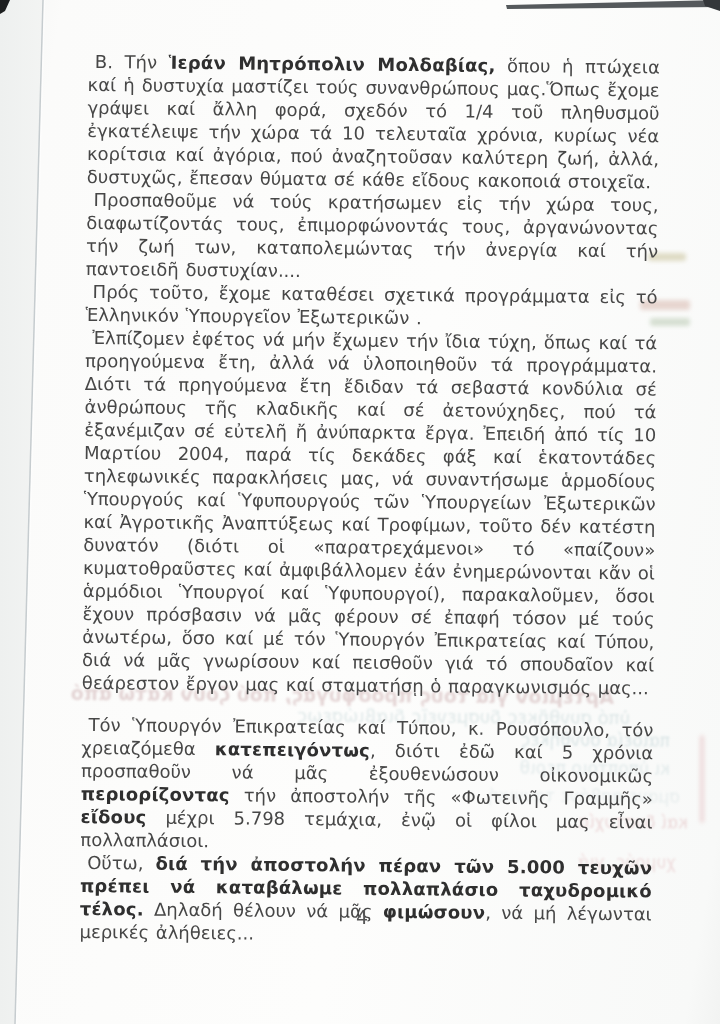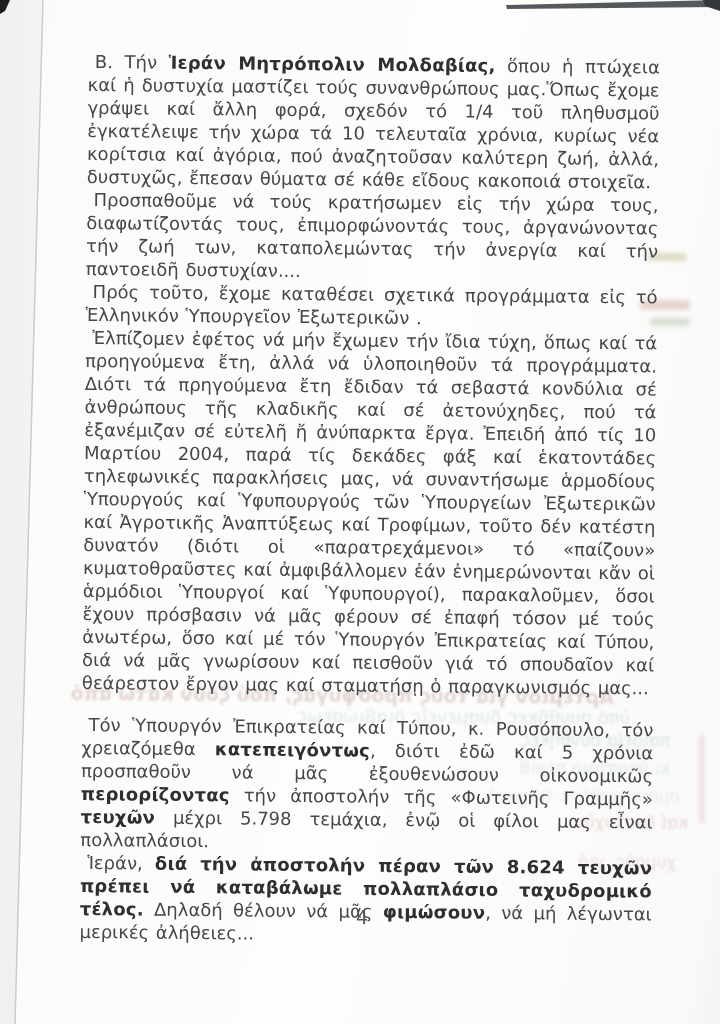--- a/index.html
+++ b/index.html
@@ -67,19 +67,19 @@
       <div class="smudge" style="top: 300px; left: 640px; width: 50px; height: 10px; background: rgb(216, 184, 174);"></div>
       <div class="smudge" style="top: 318px; left: 650px; width: 40px; height: 8px; background: rgb(185, 201, 178);"></div>
       <div class="smudge" style="top: 735px; left: 700px; width: 4px; height: 88px; background: rgb(227, 188, 190);"></div>
     </div>
 
   <div class="text-block">
       <p class="para"><span>Β. Τήν </span><b>Ἱεράν Μητρόπολιν Μολδαβίας,</b><span> ὅπου ἡ πτώχεια καί ἡ δυστυχία μαστίζει τούς συνανθρώπους μας.Ὅπως ἔχομε γράψει καί ἄλλη φορά, σχεδόν τό 1/4 τοῦ πληθυσμοῦ ἐγκατέλειψε τήν χώρα τά 10 τελευταῖα χρόνια, κυρίως νέα κορίτσια καί ἀγόρια, πού ἀναζητοῦσαν καλύτερη ζωή, ἀλλά, δυστυχῶς, ἔπεσαν θύματα σέ κάθε εἴδους κακοποιά στοιχεῖα.</span></p>
       <p class="para"><span>Προσπαθοῦμε νά τούς κρατήσωμεν εἰς τήν χώρα τους, διαφωτίζοντάς τους, ἐπιμορφώνοντάς τους, ἀργανώνοντας τήν ζωή των, καταπολεμώντας τήν ἀνεργία καί τήν παντοειδῆ δυστυχίαν....</span></p>
       <p class="para"><span>Πρός τοῦτο, ἔχομε καταθέσει σχετικά προγράμματα εἰς τό Ἑλληνικόν Ὑπουργεῖον Ἐξωτερικῶν .</span></p>
       <p class="para"><span>Ἐλπίζομεν ἐφέτος νά μήν ἔχωμεν τήν ἴδια τύχη, ὅπως καί τά προηγούμενα ἔτη, ἀλλά νά ὑλοποιηθοῦν τά προγράμματα. Διότι τά πρηγούμενα ἔτη ἔδιδαν τά σεβαστά κονδύλια σέ ἀνθρώπους τῆς κλαδικῆς καί σέ ἀετονύχηδες, πού τά ἐξανέμιζαν σέ εὐτελῆ ἤ ἀνύπαρκτα ἔργα. Ἐπειδή ἀπό τίς 10 Μαρτίου 2004, παρά τίς δεκάδες φάξ καί ἑκατοντάδες τηλεφωνικές παρακλήσεις μας, νά συναντήσωμε ἁρμοδίους Ὑπουργούς καί Ὑφυπουργούς τῶν Ὑπουργείων Ἐξωτερικῶν καί Ἀγροτικῆς Ἀναπτύξεως καί Τροφίμων, τοῦτο δέν κατέστη δυνατόν (διότι οἱ «παρατρεχάμενοι» τό «παίζουν» κυματοθραῦστες καί ἀμφιβάλλομεν ἐάν ἐνημερώνονται κἄν οἱ ἁρμόδιοι Ὑπουργοί καί Ὑφυπουργοί), παρακαλοῦμεν, ὅσοι ἔχουν πρόσβασιν νά μᾶς φέρουν σέ ἐπαφή τόσον μέ τούς ἀνωτέρω, ὅσο καί μέ τόν Ὑπουργόν Ἐπικρατείας καί Τύπου, διά νά μᾶς γνωρίσουν καί πεισθοῦν γιά τό σπουδαῖον καί θεάρεστον ἔργον μας καί σταματήσῃ ὁ παραγκωνισμός μας...</span></p>
-      <p class="para space-before"><span>Τόν Ὑπουργόν Ἐπικρατείας καί Τύπου, κ. Ρουσόπουλο, τόν χρειαζόμεθα </span><b>κατεπειγόντως</b><span>, διότι ἐδῶ καί 5 χρόνια προσπαθοῦν νά μᾶς ἐξουθενώσουν οἰκονομικῶς </span><b>περιορίζοντας</b><span> τήν ἀποστολήν τῆς «Φωτεινῆς Γραμμῆς» </span><b>τευχῶν</b><span> μέχρι 5.798 τεμάχια, ἐνῷ οἱ φίλοι μας εἶναι πολλαπλάσιοι.</span></p>
-      <p class="para"><span>Ἱεράν, </span><b>διά τήν ἀποστολήν πέραν τῶν 8.624 τευχῶν πρέπει νά καταβάλωμε πολλαπλάσιο ταχυδρομικό τέλος.</b><span> Δηλαδή θέλουν νά μᾶς </span><b>φιμώσουν</b><span>, νά μή λέγωνται μερικές ἀλήθειες...</span></p>
+      <p class="para space-before"><span>Τόν Ὑπουργόν Ἐπικρατείας καί Τύπου, κ. Ρουσόπουλο, τόν χρειαζόμεθα </span><b>κατεπειγόντως</b><span>, διότι ἐδῶ καί 5 χρόνια προσπαθοῦν νά μᾶς ἐξουθενώσουν οἰκονομικῶς </span><b>περιορίζοντας</b><span> τήν ἀποστολήν τῆς «Φωτεινῆς Γραμμῆς» </span><b>εἴδους</b><span> μέχρι 5.798 τεμάχια, ἐνῷ οἱ φίλοι μας εἶναι πολλαπλάσιοι.</span></p>
+      <p class="para"><span>Οὕτω, </span><b>διά τήν ἀποστολήν πέραν τῶν 5.000 τευχῶν πρέπει νά καταβάλωμε πολλαπλάσιο ταχυδρομικό τέλος.</b><span> Δηλαδή θέλουν νά μᾶς </span><b>φιμώσουν</b><span>, νά μή λέγωνται μερικές ἀλήθειες...</span></p>
     </div>
 
   <div class="page-number">4</div>
 
 </div>
 
 </body></html>

